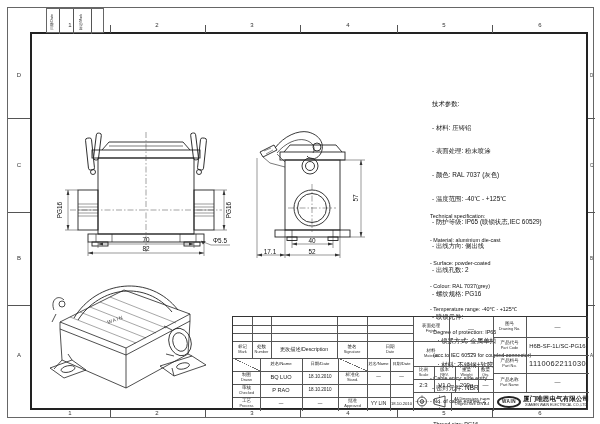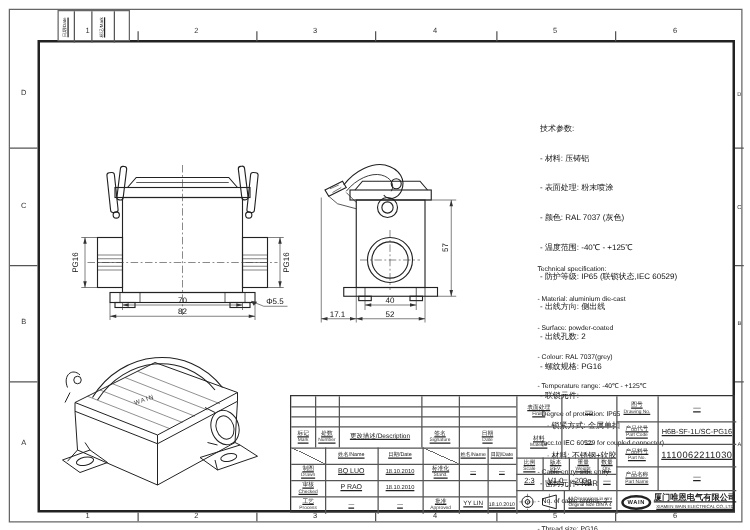--- a/index.html
+++ b/index.html
@@ -7,21 +7,21 @@
          font-family:"Liberation Sans",sans-serif;color:#222;overflow:hidden;}
   .abs{position:absolute;box-sizing:border-box;}
   .frame-outer{left:7px;top:7px;width:587px;height:411px;border:1px solid #666;}
   .frame-inner{left:30px;top:32px;width:558px;height:378px;border:2px solid #222;}
   .gridlab{font-size:6px;color:#333;text-align:center;}
   .gridlab-sm{font-size:4.5px;color:#333;text-align:center;}
   .tick{background:#555;}
   .vl{position:absolute;width:1px;background:#555;}
   .hl{position:absolute;height:1px;background:#555;}
   .cell{position:absolute;display:flex;flex-direction:column;align-items:center;
-        justify-content:center;text-align:center;line-height:1.08;text-decoration:underline;}
+        justify-content:center;text-align:center;line-height:1.08;}
   .lblcn{font-size:4.6px;}
   .lblen{font-size:3.9px;color:#333;}
   .val{font-size:6px;}
   .val-sm{font-size:4.6px;}
   .val-lg{font-size:7.4px;letter-spacing:.4px;}
   .diag{background:linear-gradient(to top right,transparent 48.5%,#666 48.5%,#666 51.5%,transparent 51.5%);}
   .spec{position:absolute;white-space:pre;}
   .spec-cn{left:432px;top:84px;font-size:6.4px;line-height:7.9px;color:#111;}
   .spec-en{left:430px;top:198px;font-size:5.4px;line-height:7.7px;color:#111;}
   .rot{transform:rotate(-90deg);transform-origin:center;}

